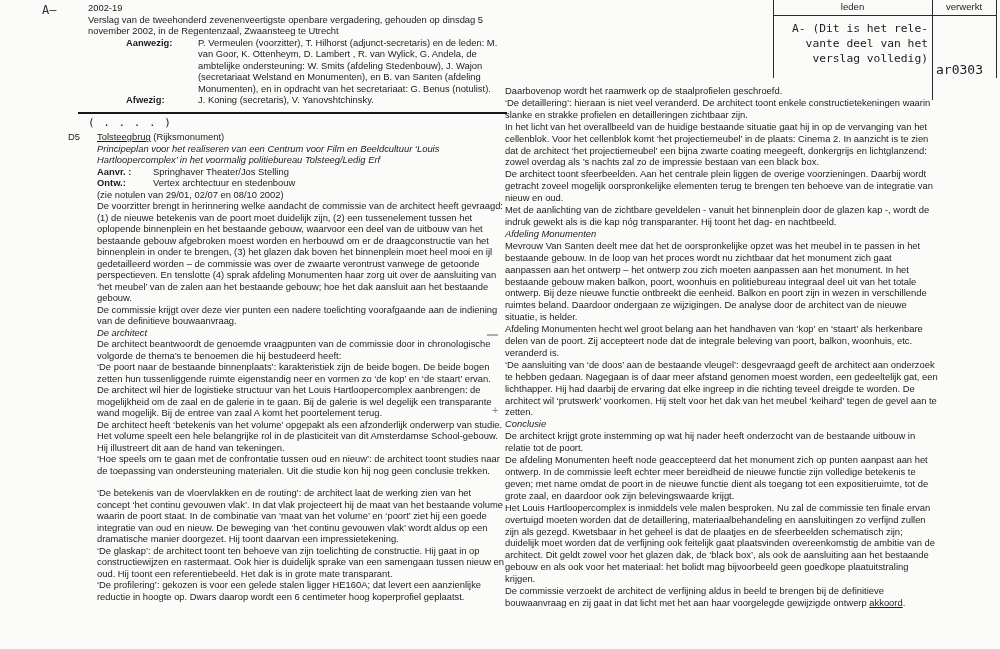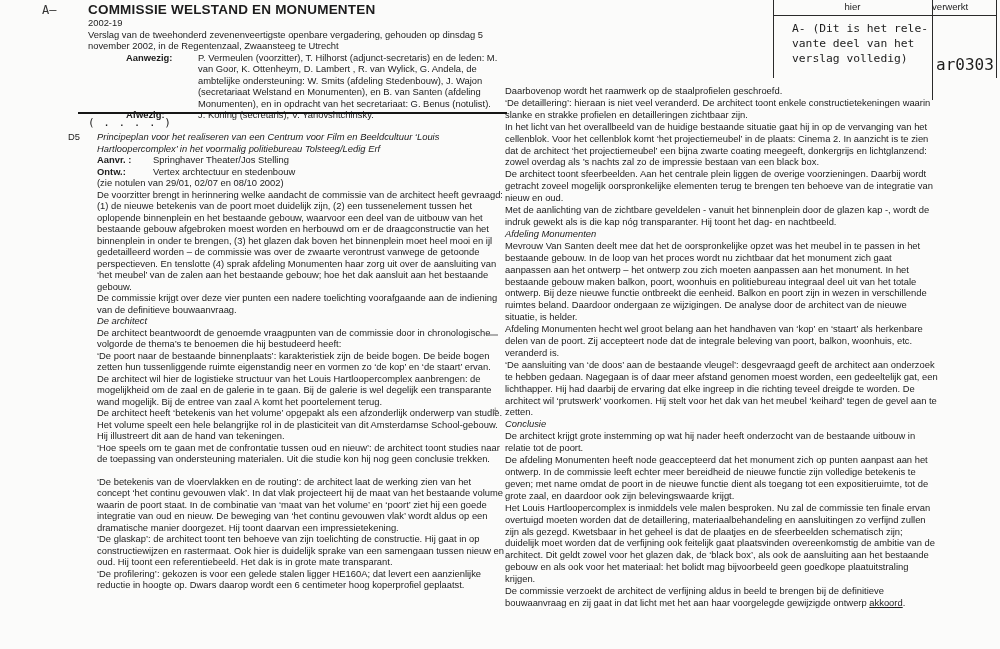--- a/index.html
+++ b/index.html
@@ -20,23 +20,23 @@
   .row{display:flex;font-size:9.4px;line-height:11.5px;}
   .row .lbl{width:72px;font-weight:bold;flex:0 0 72px;margin-left:38px;}
   .row .val{width:346px;}
   
   #header-rule{left:78px;top:112px;width:429px;height:2px;background:#161616;}
   #ellipsis-mark{left:88px;top:116px;font-size:11px;letter-spacing:1px;}
   
   .vline{background:#2a2a2a;width:1px;}
   .hline{background:#2a2a2a;height:1px;}
   #stamp-col1-header{left:773px;top:1px;width:159px;text-align:center;font-size:9.6px;}
-  #stamp-col2-header{left:932px;top:1px;width:64px;text-align:left;font-size:9.6px;}
-  #stamp-note{left:792px;top:21px;font-size:11.3px;line-height:15px;white-space:pre-line;}
-  #stamp-code{left:936px;top:55px;font-size:16px;}
+  #stamp-col2-header{left:932px;top:1px;width:64px;text-align:center;font-size:9.6px;}
+  #stamp-note{left:792px;top:21px;font-size:11.3px;line-height:15px;white-space:pre-line;text-align:right;}
+  #stamp-code{left:936px;top:62px;font-size:13px;}
   
   #item-label{left:68px;top:131px;font-size:9.4px;}
   #left-col{left:97px;top:131px;width:408px;font-size:9.4px;line-height:11.5px;}
   #right-col{left:505px;top:85px;width:434px;font-size:9.4px;line-height:11.9px;}
   .para{margin:0;}
   .para.head{font-style:italic;}
   .para.gap{margin-top:11px;}
   .u{text-decoration:underline;}
   .it{font-style:italic;}
   .kv{display:flex;}
@@ -45,50 +45,52 @@
   #corner-mark{left:42px;top:3px;font-size:12px;color:#333;}
   #margin-dash{left:487px;top:334px;width:11px;height:2px;background:#9a9a9a;opacity:.8;}
   #margin-plus{left:492px;top:404px;font-size:11px;color:#8d8d8d;}
 </style>
 </head>
 <body>
 
 <div class="abs mono" id="corner-mark">A–</div>
 
 <div class="abs" id="doc-header">
-  <div class="doc-title">COMMISSIE WELSTAND EN MONUMENTEN</div>
   <div class="doc-sub">2002-19</div>
   <div class="doc-intro">Verslag van de tweehonderd zevenenveertigste openbare vergadering, gehouden op dinsdag 5 november 2002, in de Regentenzaal, Zwaansteeg te Utrecht</div>
   <div class="row">
     <span class="lbl">Aanwezig:</span>
     <span class="val">P. Vermeulen (voorzitter), T. Hilhorst (adjunct-secretaris) en de leden: M. van Goor, K. Ottenheym, D. Lambert , R. van Wylick, G. Andela, de ambtelijke ondersteuning: W. Smits (afdeling Stedenbouw), J. Wajon (secretariaat Welstand en Monumenten), en B. van Santen (afdeling Monumenten), en in opdracht van het secretariaat: G. Benus (notulist).</span>
   </div>
   <div class="row">
     <span class="lbl">Afwezig:</span>
     <span class="val">J. Koning (secretaris), V. Yanovshtchinsky.</span>
   </div>
 </div>
 
 <div class="abs" id="header-rule"></div>
 <div class="abs mono" id="ellipsis-mark">( . . . . )</div>
 
 <div class="abs vline" style="left:773px;top:0;height:78px;"></div>
 <div class="abs vline" style="left:932px;top:0;height:100px;"></div>
 <div class="abs vline" style="left:996px;top:0;height:78px;"></div>
 <div class="abs hline" style="left:773px;top:15px;width:224px;"></div>
-<div class="abs" id="stamp-col1-header">hier</div>
+<div class="abs" id="stamp-col1-header">leden</div>
 <div class="abs" id="stamp-col2-header">verwerkt</div>
 <div class="abs mono" id="stamp-note">A- (Dit is het rele-
 vante deel van het
 verslag volledig)</div>
 <div class="abs mono" id="stamp-code">ar0303</div>
 
 <div class="abs" id="item-label">D5</div>
 
 <div class="abs" id="left-col">
+  <div>
+    <span class="u">Tolsteegbrug</span><span> (Rijksmonument)</span>
+  </div>
   <div class="it">Principeplan voor het realiseren van een Centrum voor Film en Beeldcultuur ‘Louis Hartloopercomplex’ in het voormalig politiebureau Tolsteeg/Ledig Erf</div>
   <div class="kv">
     <span class="klbl">Aanvr. :</span>
     <span>Springhaver Theater/Jos Stelling</span>
   </div>
   <div class="kv">
     <span class="klbl">Ontw.:</span>
     <span>Vertex archtectuur en stedenbouw</span>
   </div>
   <div>(zie notulen van 29/01, 02/07 en 08/10 2002)</div>

